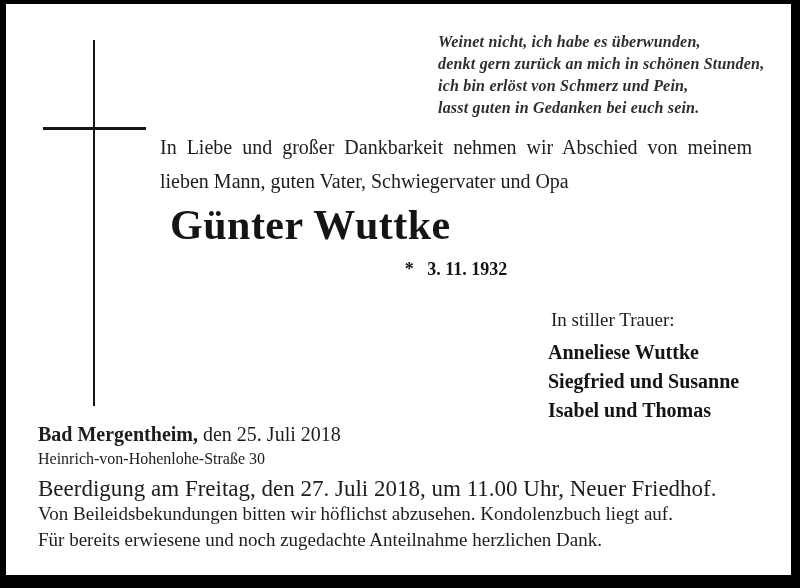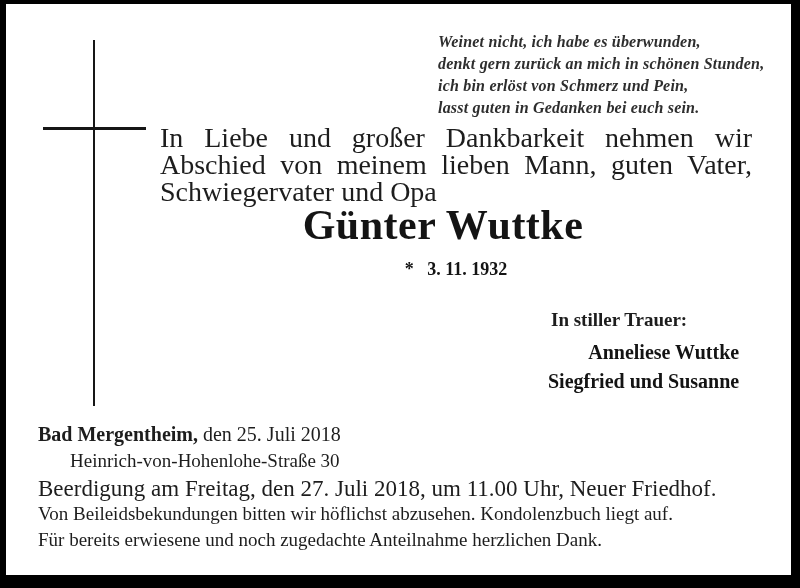--- a/index.html
+++ b/index.html
@@ -29,61 +29,59 @@
   
   .poem {
     position: absolute; left: 432px; top: 27px;
     font-style: italic; font-weight: bold;
     font-size: 16px; line-height: 22px;
     color: #2e2e2e;
     letter-spacing: 0.2px;
   }
   
   .intro {
-    position: absolute; left: 154px; top: 120px;
+    position: absolute; left: 154px; top: 126px;
     width: 592px;
-    font-size: 28px; line-height: 27px;
+    font-size: 20px; line-height: 34px;
     text-align: justify;
   }
   
   .deceased-name {
-    position: absolute; left: 141px; top: 197px;
+    position: absolute; left: 164px; top: 197px;
     width: 592px;
-    text-align: center;
+    text-align: left;
     font-size: 42px; font-weight: bold;
     letter-spacing: 0.5px;
     color: #141414;
   }
   
   .dates {
     position: absolute; left: 154px; top: 255px;
     width: 592px;
     display: flex; justify-content: center; gap: 42px;
     font-size: 18px; font-weight: bold;
     color: #141414;
   }
   .dates .sym { margin-right: 9px; }
   
   .mourners-heading {
     position: absolute; left: 545px; top: 305px;
     font-size: 19px;
-    font-weight: bold;
   }
   .mourners-names {
     position: absolute; left: 542px; top: 334px;
     font-size: 20px; font-weight: bold;
     line-height: 29px;
     color: #141414;
-    text-align: right;
   }
   
   .f-line { position: absolute; left: 32px; white-space: nowrap; }
   .place-date { top: 419px; font-size: 20px; }
   .place-date .place { font-weight: bold; }
-  .address   { top: 446px; font-size: 19px; margin-left: 32px; }
+  .address   { top: 446px; font-size: 16px; }
   .funeral   { top: 472px; font-size: 23px; }
   .condolence{ top: 499px; font-size: 19px; }
   .thanks    { top: 525px; font-size: 19px; }
 </style>
 </head>
 <body>
 
 <div class="page">
 
   <div>
@@ -106,20 +104,21 @@
     <span>
       <span class="sym">*</span>
       <span>3. 11. 1932</span>
     </span>
   </div>
 
   <div class="mourners-heading">In stiller Trauer:</div>
   <div class="mourners-names">
     <div>Anneliese Wuttke</div>
     <div>Siegfried und Susanne</div>
+    <div>Isabel und Thomas</div>
   </div>
 
   <div class="f-line place-date">
     <span class="place">Bad Mergentheim,</span>
     <span>den 25. Juli 2018</span>
   </div>
   <div class="f-line address">Heinrich-von-Hohenlohe-Straße 30</div>
   <div class="f-line funeral">Beerdigung am Freitag, den 27. Juli 2018, um 11.00 Uhr, Neuer Friedhof.</div>
   <div class="f-line condolence">Von Beileidsbekundungen bitten wir höflichst abzusehen. Kondolenzbuch liegt auf.</div>
   <div class="f-line thanks">Für bereits erwiesene und noch zugedachte Anteilnahme herzlichen Dank.</div>

